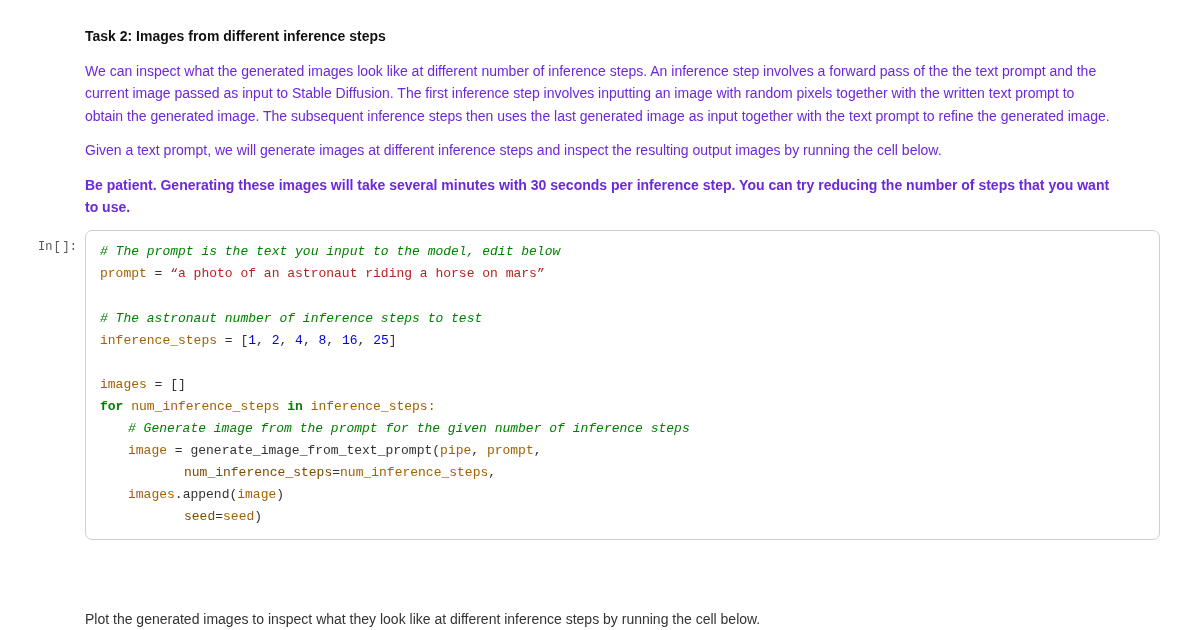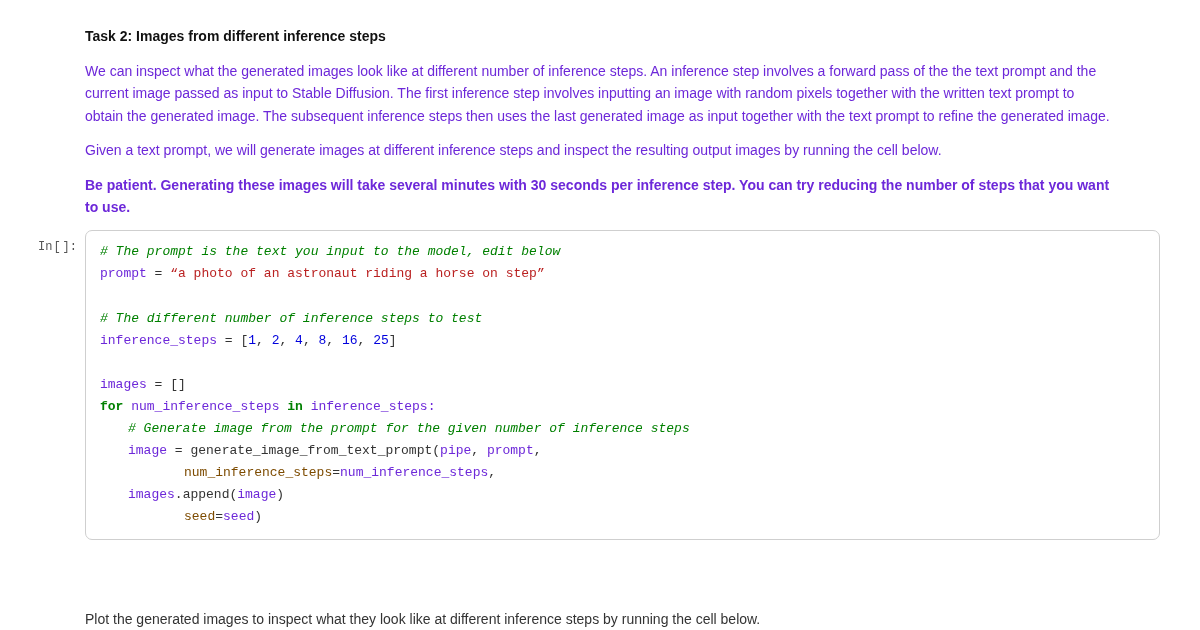--- a/index.html
+++ b/index.html
@@ -22,21 +22,21 @@
     }
     .prose p.bold-note {
       font-weight: 700;
     }
     
     .c-comment { color: #008000; font-style: italic; }
     .c-string { color: #ba2121; }
     .c-keyword { color: #008000; font-weight: bold; }
     .c-number { color: #0000dd; }
     .c-operator { color: #333; }
-    .c-var { color: #6d28d9; }
+    .c-var { color: #a16207; }
     .c-func { color: #333; }
     .c-kwarg { color: #7d4b00; }
     .between-text {
       padding: 14px 0 10px 0;
       line-height: 1.6;
       color: #333;
     }
     .full-layout {
       width: 1200px;
       min-height: 630px;
@@ -103,25 +103,25 @@
         <span>In</span>
         <span>[</span>
         <span> </span>
         <span>]:</span>
       </div>
     </div>
     <div class="code-cell">
 
       <span class="code-line"><span class="c-comment"># The prompt is the text you input to the model, edit below</span></span>
 
-      <span class="code-line"><span class="c-var">prompt</span><span class="c-operator"> = </span><span class="c-string">“a photo of an astronaut riding a horse on step”</span></span>
+      <span class="code-line"><span class="c-var">prompt</span><span class="c-operator"> = </span><span class="c-string">“a photo of an astronaut riding a horse on mars”</span></span>
 
       <span class="code-line">&nbsp;</span>
 
-      <span class="code-line"><span class="c-comment"># The different number of inference steps to test</span></span>
+      <span class="code-line"><span class="c-comment"># The astronaut number of inference steps to test</span></span>
 
       <span class="code-line"><span class="c-var">inference_steps</span><span class="c-operator"> = [</span><span class="c-number">1</span><span class="c-operator">, </span><span class="c-number">2</span><span class="c-operator">, </span><span class="c-number">4</span><span class="c-operator">, </span><span class="c-number">8</span><span class="c-operator">, </span><span class="c-number">16</span><span class="c-operator">, </span><span class="c-number">25</span><span class="c-operator">]</span></span>
 
       <span class="code-line">&nbsp;</span>
 
       <span class="code-line"><span class="c-var">images</span><span class="c-operator"> = []</span></span>
 
       <span class="code-line"><span class="c-keyword">for</span><span class="c-var"> num_inference_steps </span><span class="c-keyword">in</span><span class="c-var"> inference_steps:</span></span>
 
       <span class="code-line indent1"><span class="c-comment"># Generate image from the prompt for the given number of inference steps</span></span>

